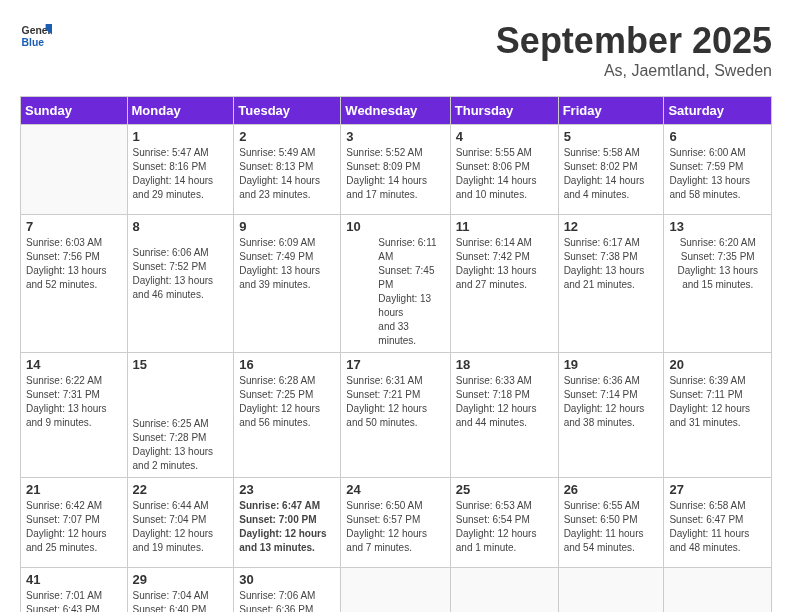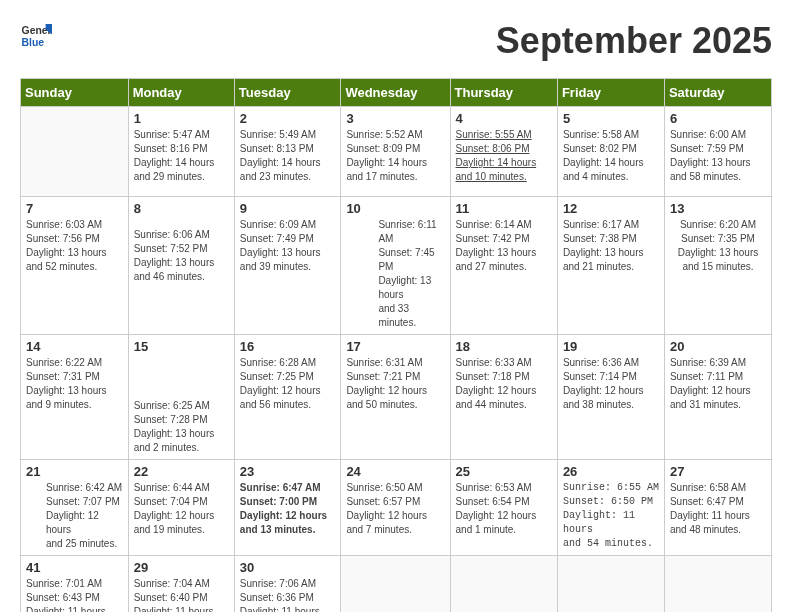--- a/index.html
+++ b/index.html
@@ -36,21 +36,21 @@
     .location {
       font-size: 16px;
       color: #555;
     }
     .calendar {
       width: 100%;
       border-collapse: collapse;
       border: 1px solid #ccc;
     }
     .calendar th {
-      background: #4d7c0f;
+      background: #6d28d9;
       color: #fff;
       padding: 6px 4px;
       text-align: left;
       font-size: 13px;
       border: 1px solid #ccc;
     }
     .calendar td {
       vertical-align: top;
       border: 1px solid #ccc;
       padding: 4px 5px;
@@ -81,20 +81,21 @@
 <div class="header">
   <div class="logo">
     <svg class="logo-icon" viewBox="0 0 40 40">
       <text x="2" y="18" font-size="13" font-weight="bold" fill="#333">General</text>
       <text x="2" y="32" font-size="13" font-weight="bold" fill="#1a5fb4">Blue</text>
       <polygon points="32,5 40,5 40,18 32,12" fill="#1a5fb4"></polygon>
     </svg>
   </div>
   <div class="title-area">
     <div class="month-title">September 2025</div>
+    <div class="location">As, Jaemtland, Sweden</div>
   </div>
 </div>
 
 <table class="calendar">
   <thead>
     <tr>
     <th>Sunday</th>
         <th>Monday</th>
         <th>Tuesday</th>
         <th>Wednesday</th>
@@ -122,21 +123,21 @@
         </td>
         <td>
           <div class="day-number">3</div>
           <div class="day-info" style="white-space: pre-line;">Sunrise: 5:52 AM
 Sunset: 8:09 PM
 Daylight: 14 hours
 and 17 minutes.</div>
         </td>
         <td>
           <div class="day-number">4</div>
-          <div class="day-info" style="white-space: pre-line; text-decoration: underline;">Sunrise: 5:55 AM
+          <div class="day-info" style="white-space: pre-line;">Sunrise: 5:55 AM
 Sunset: 8:06 PM
 Daylight: 14 hours
 and 10 minutes.</div>
         </td>
         <td>
           <div class="day-number">5</div>
           <div class="day-info" style="white-space: pre-line;">Sunrise: 5:58 AM
 Sunset: 8:02 PM
 Daylight: 14 hours
 and 4 minutes.</div>
@@ -247,21 +248,21 @@
           <div class="day-number">20</div>
           <div class="day-info" style="white-space: pre-line;">Sunrise: 6:39 AM
 Sunset: 7:11 PM
 Daylight: 12 hours
 and 31 minutes.</div>
         </td>
       </tr>
       <tr class="week-row">
         <td>
           <div class="day-number">21</div>
-          <div class="day-info" style="white-space: pre-line; margin-left: 20px;">Sunrise: 6:42 AM
+          <div class="day-info" style="white-space: pre-line;">Sunrise: 6:42 AM
 Sunset: 7:07 PM
 Daylight: 12 hours
 and 25 minutes.</div>
         </td>
         <td>
           <div class="day-number">22</div>
           <div class="day-info" style="white-space: pre-line;">Sunrise: 6:44 AM
 Sunset: 7:04 PM
 Daylight: 12 hours
 and 19 minutes.</div>
@@ -282,21 +283,21 @@
         </td>
         <td>
           <div class="day-number">25</div>
           <div class="day-info" style="white-space: pre-line;">Sunrise: 6:53 AM
 Sunset: 6:54 PM
 Daylight: 12 hours
 and 1 minute.</div>
         </td>
         <td>
           <div class="day-number">26</div>
-          <div class="day-info" style="white-space: pre-line; font-family: Liberation Mono, monospace;">Sunrise: 6:55 AM
+          <div class="day-info" style="white-space: pre-line;">Sunrise: 6:55 AM
 Sunset: 6:50 PM
 Daylight: 11 hours
 and 54 minutes.</div>
         </td>
         <td>
           <div class="day-number">27</div>
           <div class="day-info" style="white-space: pre-line;">Sunrise: 6:58 AM
 Sunset: 6:47 PM
 Daylight: 11 hours
 and 48 minutes.</div>

